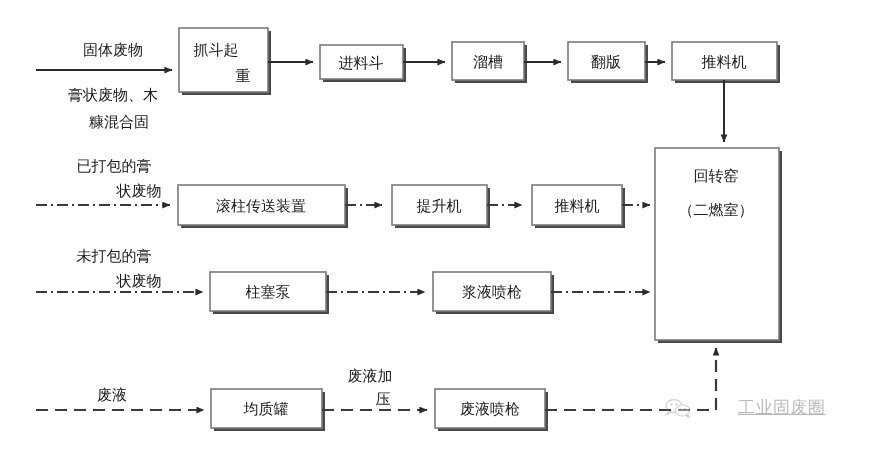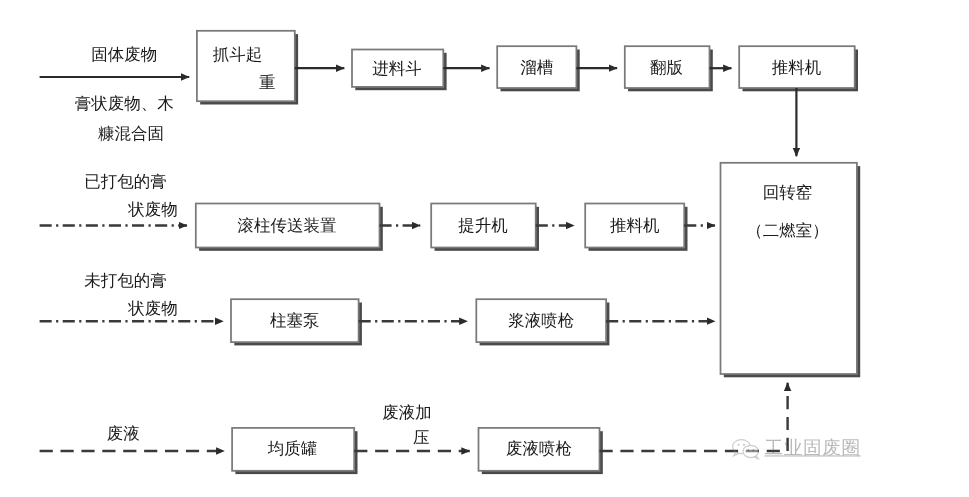--- a/index.html
+++ b/index.html
@@ -75,20 +75,21 @@
     opacity: 0.42;
     pointer-events: none;
   }
   .watermark-text {
     font-family: "DejaVu Sans", "Liberation Sans", sans-serif;
     font-size: 17px;
     color: #5a5a5a;
     text-decoration: underline;
     letter-spacing: 0.5px;
     white-space: nowrap;
+    margin-left: 43px;
   }
   .wechat-glyph {
     width: 26px;
     height: 20px;
     display: block;
   }
 </style>
 </head>
 <body>
 

